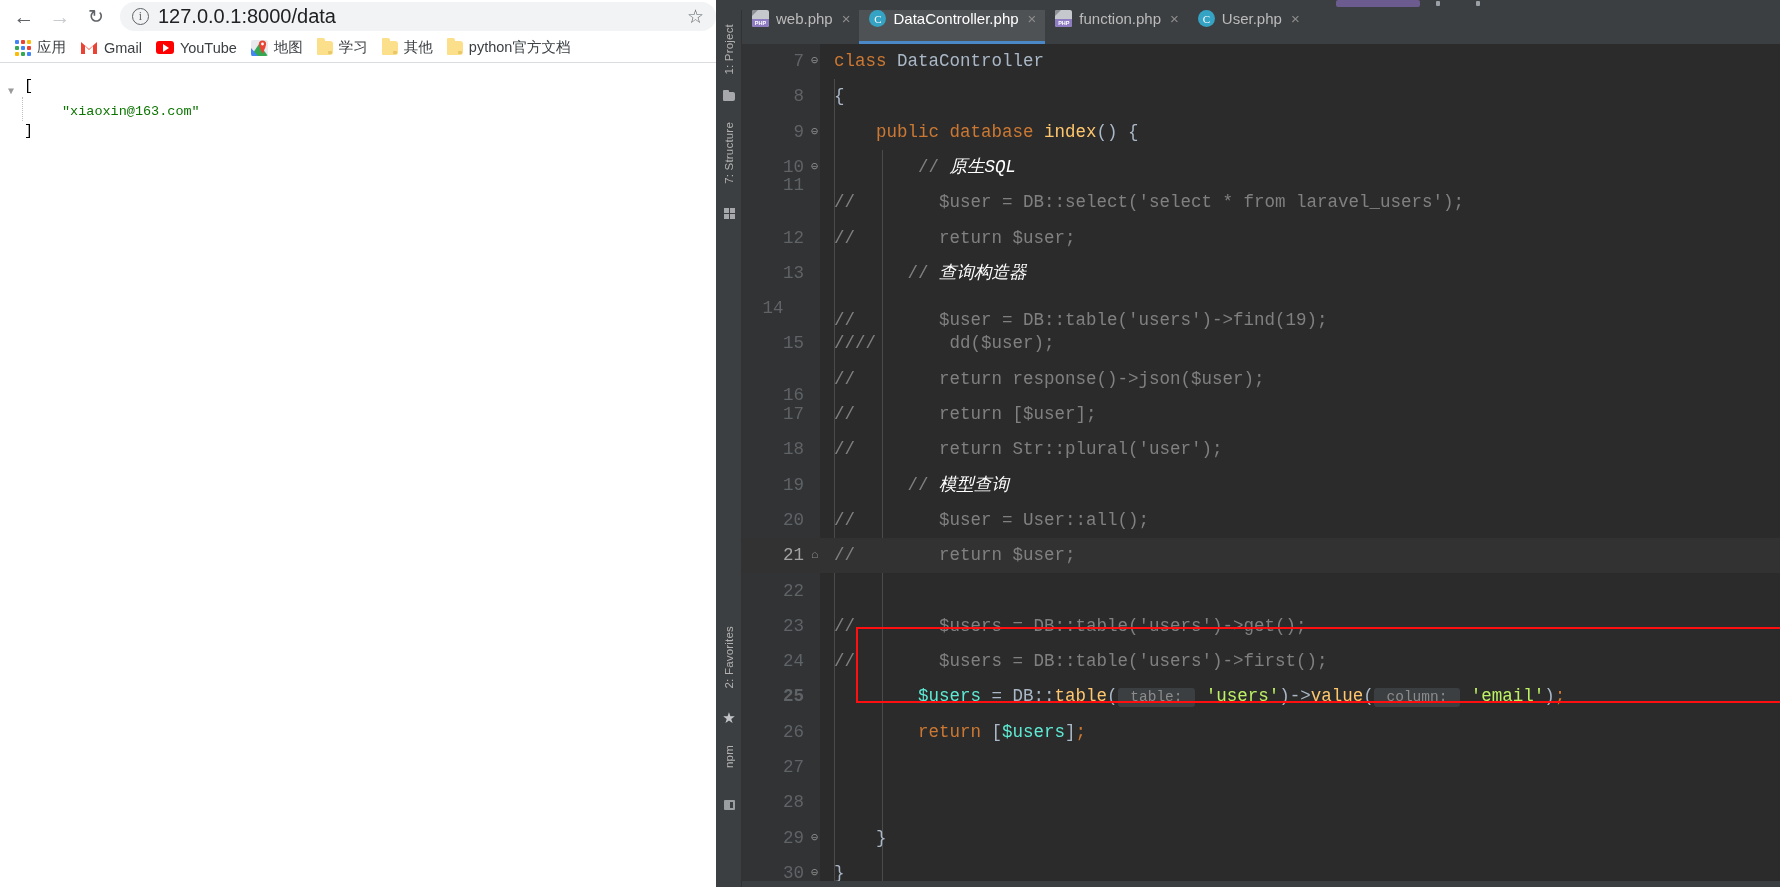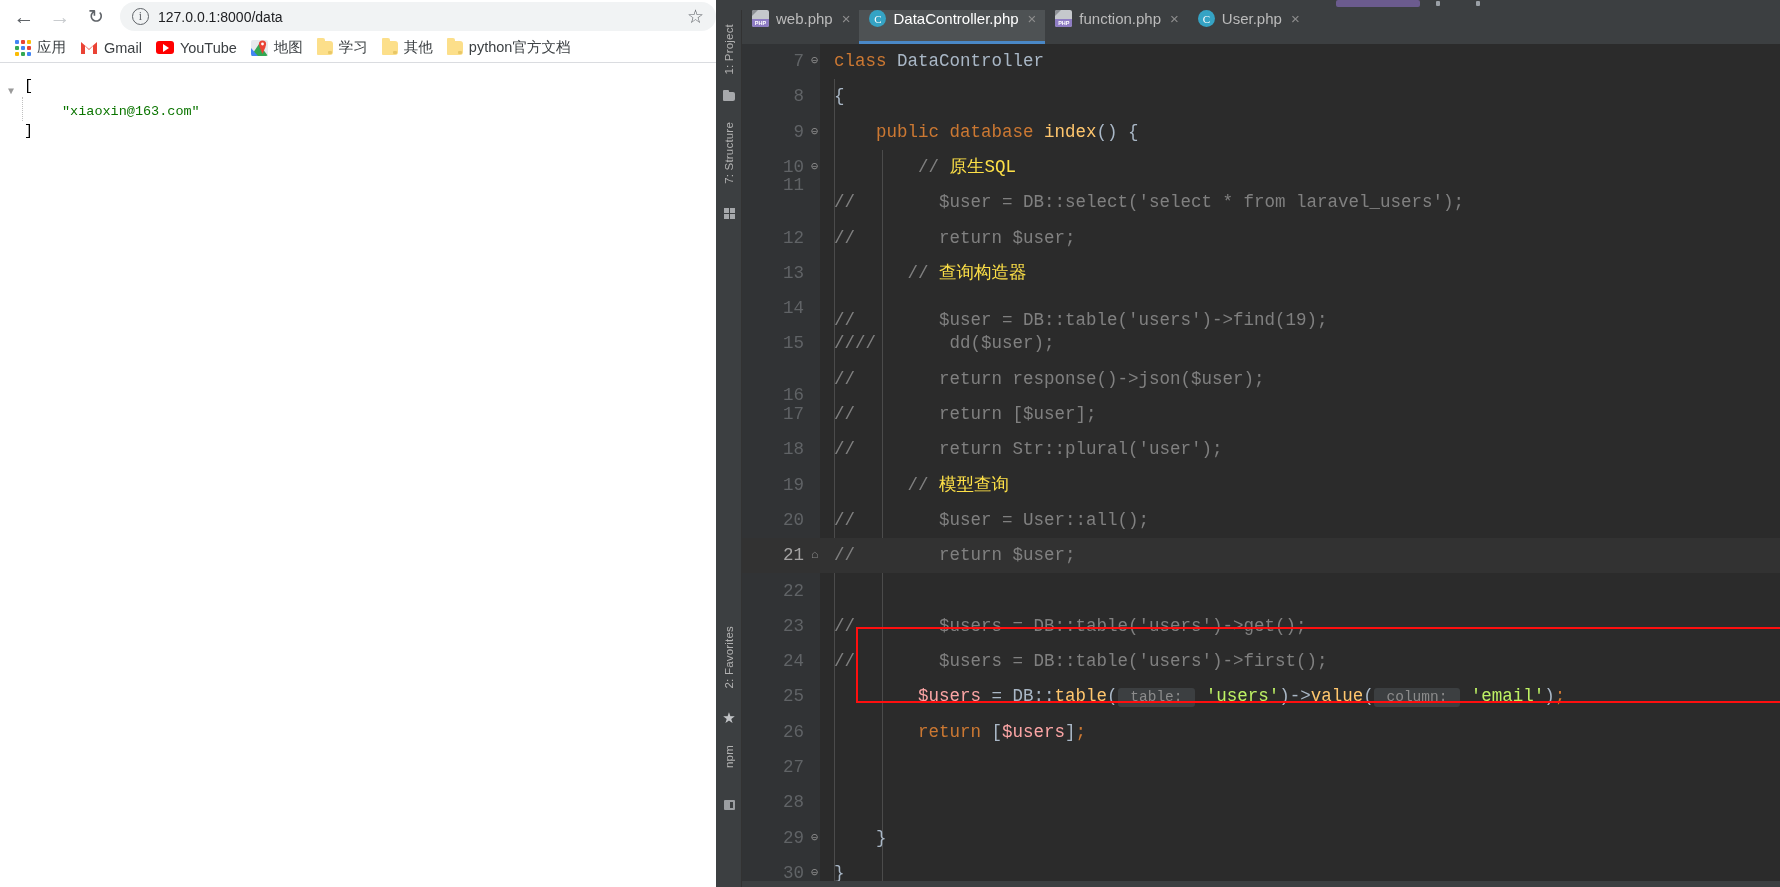--- a/index.html
+++ b/index.html
@@ -47,21 +47,21 @@
     width: 17px; height: 17px;
     border: 1.4px solid #5f6368;
     border-radius: 50%;
     display: flex; align-items: center; justify-content: center;
     font-size: 12px; color: #5f6368;
     font-family: "Liberation Serif", serif;
     flex: none;
     margin-right: 9px;
   }
   .omnibox-url {
-    font-size: 14px; color: #202124;
+    font-size: 20px; color: #202124;
     white-space: nowrap; overflow: hidden;
   }
   .omnibox-star {
     margin-left: auto; font-size: 19px; color: #5f6368;
     padding-left: 8px; flex: none;
   }
 
   
   .bookmarks {
     height: 30px;
@@ -294,24 +294,24 @@
     position: absolute; left: 66px; width: 13px; height: 35.3px;
     color: #8a8a8a; font-size: 12px; line-height: 35.3px; text-align: center;
   }
 
   .ctext { position: relative; padding-left: 14px; }
 
   
   .kw       { color: #cc7832; }
   .cls      { color: #a9b7c6; }
   .fn       { color: #ffc66d; }
-  .var      { color: #fca5a5; }
+  .var      { color: #5eead4; }
   .str      { color: #bef264; }
   .cmt      { color: #808080; }
-  .cmtcn    { color: #fde047; }
+  .cmtcn    { color: #ffffff; font-style: italic; }
   .plain    { color: #a9b7c6; }
   .op       { color: #a9b7c6; }
   .hint {
     background: #3c3f41;
     color: #8c8c8c;
     font-size: 14.5px;
     border-radius: 3px;
     padding: 1px 4px 2px 4px;
   }
 
@@ -510,21 +510,21 @@
           <div class="ctext" style="position: absolute; left: 78px; right: 0px; top: 70.6px; height: 35.3px; line-height: 35.3px; white-space: pre; overflow: hidden;"><span class="plain">    </span><span class="kw">public </span><span class="kw">database </span><span class="fn">index</span><span class="plain">() {</span></div>
           <div class="lnum" style="position: absolute; top: 105.9px;">10</div>
           <div class="fold" style="position: absolute; top: 105.9px;">⊖</div>
           <div class="ctext" style="position: absolute; left: 78px; right: 0px; top: 105.9px; height: 35.3px; line-height: 35.3px; white-space: pre; overflow: hidden;"><span class="plain">        </span><span class="cmt">// </span><span class="cmtcn">原生SQL</span></div>
           <div class="lnum" style="position: absolute; top: 124px;">11</div>
           <div class="ctext" style="position: absolute; left: 78px; right: 0px; top: 141.2px; height: 35.3px; line-height: 35.3px; white-space: pre; overflow: hidden;"><span class="cmt">//</span><span class="cmt">        $user = DB::select('select * from laravel_users');</span></div>
           <div class="lnum" style="position: absolute; top: 176.5px;">12</div>
           <div class="ctext" style="position: absolute; left: 78px; right: 0px; top: 176.5px; height: 35.3px; line-height: 35.3px; white-space: pre; overflow: hidden;"><span class="cmt">//</span><span class="cmt">        return $user;</span></div>
           <div class="lnum" style="position: absolute; top: 211.8px;">13</div>
           <div class="ctext" style="position: absolute; left: 78px; right: 0px; top: 211.8px; height: 35.3px; line-height: 35.3px; white-space: pre; overflow: hidden;"><span class="plain">       </span><span class="cmt">// </span><span class="cmtcn">查询构造器</span></div>
-          <div class="lnum" style="position: absolute; top: 247.1px;">14</div>
+          <div class="lnum" style="position: absolute; top: 247.1px; text-align: center;">14</div>
           <div class="ctext" style="position: absolute; left: 78px; right: 0px; top: 259px; height: 35.3px; line-height: 35.3px; white-space: pre; overflow: hidden;"><span class="cmt">//</span><span class="cmt">        $user = DB::table('users')-&gt;find(19);</span></div>
           <div class="lnum" style="position: absolute; top: 282.4px;">15</div>
           <div class="ctext" style="position: absolute; left: 78px; right: 0px; top: 282.4px; height: 35.3px; line-height: 35.3px; white-space: pre; overflow: hidden;"><span class="cmt">////</span><span class="cmt">       dd($user);</span></div>
           <div class="lnum" style="position: absolute; top: 314px; margin-top: 20px;">16</div>
           <div class="ctext" style="position: absolute; left: 78px; right: 0px; top: 317.7px; height: 35.3px; line-height: 35.3px; white-space: pre; overflow: hidden;"><span class="cmt">//</span><span class="cmt">        return response()-&gt;json($user);</span></div>
           <div class="lnum" style="position: absolute; top: 353px;">17</div>
           <div class="ctext" style="position: absolute; left: 78px; right: 0px; top: 353px; height: 35.3px; line-height: 35.3px; white-space: pre; overflow: hidden;"><span class="cmt">//</span><span class="cmt">        return [$user];</span></div>
           <div class="lnum" style="position: absolute; top: 388.3px;">18</div>
           <div class="ctext" style="position: absolute; left: 78px; right: 0px; top: 388.3px; height: 35.3px; line-height: 35.3px; white-space: pre; overflow: hidden;"><span class="cmt">//</span><span class="cmt">        return Str::plural('user');</span></div>
           <div class="lnum" style="position: absolute; top: 423.6px;">19</div>
@@ -534,21 +534,21 @@
           <div class="rowhl" style="top: 494.2px;"></div>
           <div class="lnum cur" style="position: absolute; top: 494.2px;">21</div>
           <div class="fold" style="position: absolute; top: 494.2px;">⌂</div>
           <div class="ctext" style="position: absolute; left: 78px; right: 0px; top: 494.2px; height: 35.3px; line-height: 35.3px; white-space: pre; overflow: hidden;"><span class="cmt">//</span><span class="cmt">        return $user;</span></div>
           <div class="lnum" style="position: absolute; top: 529.5px;">22</div>
           <div class="ctext" style="position: absolute; left: 78px; right: 0px; top: 529.5px; height: 35.3px; line-height: 35.3px; white-space: pre; overflow: hidden;"></div>
           <div class="lnum" style="position: absolute; top: 564.8px;">23</div>
           <div class="ctext" style="position: absolute; left: 78px; right: 0px; top: 564.8px; height: 35.3px; line-height: 35.3px; white-space: pre; overflow: hidden;"><span class="cmt">//</span><span class="cmt">        $users = DB::table('users')-&gt;get();</span></div>
           <div class="lnum" style="position: absolute; top: 600.1px;">24</div>
           <div class="ctext" style="position: absolute; left: 78px; right: 0px; top: 600.1px; height: 35.3px; line-height: 35.3px; white-space: pre; overflow: hidden;"><span class="cmt">//</span><span class="cmt">        $users = DB::table('users')-&gt;first();</span></div>
-          <div class="lnum" style="position: absolute; top: 635.4px;">25</div>
+          <div class="lnum" style="position: absolute; top: 635.4px; font-weight: bold;">25</div>
           <div class="ctext" style="position: absolute; left: 78px; right: 0px; top: 635.4px; height: 35.3px; line-height: 35.3px; white-space: pre; overflow: hidden;"><span class="plain">        </span><span class="var">$users</span><span class="op"> = </span><span class="plain">DB</span><span class="plain">::</span><span class="fn">table</span><span class="plain">(</span><span class="hint"> table: </span><span class="plain"> </span><span class="str">'users'</span><span class="plain">)-&gt;</span><span class="fn">value</span><span class="plain">(</span><span class="hint"> column: </span><span class="plain"> </span><span class="str">'email'</span><span class="plain">)</span><span class="kw">;</span></div>
           <div class="lnum" style="position: absolute; top: 670.7px;">26</div>
           <div class="ctext" style="position: absolute; left: 78px; right: 0px; top: 670.7px; height: 35.3px; line-height: 35.3px; white-space: pre; overflow: hidden;"><span class="plain">        </span><span class="kw">return </span><span class="plain">[</span><span class="var">$users</span><span class="plain">]</span><span class="kw">;</span></div>
           <div class="lnum" style="position: absolute; top: 706px;">27</div>
           <div class="ctext" style="position: absolute; left: 78px; right: 0px; top: 706px; height: 35.3px; line-height: 35.3px; white-space: pre; overflow: hidden;"></div>
           <div class="lnum" style="position: absolute; top: 741.3px;">28</div>
           <div class="ctext" style="position: absolute; left: 78px; right: 0px; top: 741.3px; height: 35.3px; line-height: 35.3px; white-space: pre; overflow: hidden;"></div>
           <div class="lnum" style="position: absolute; top: 776.6px;">29</div>
           <div class="fold" style="position: absolute; top: 776.6px;">⊖</div>
           <div class="ctext" style="position: absolute; left: 78px; right: 0px; top: 776.6px; height: 35.3px; line-height: 35.3px; white-space: pre; overflow: hidden;"><span class="plain">    }</span></div>

